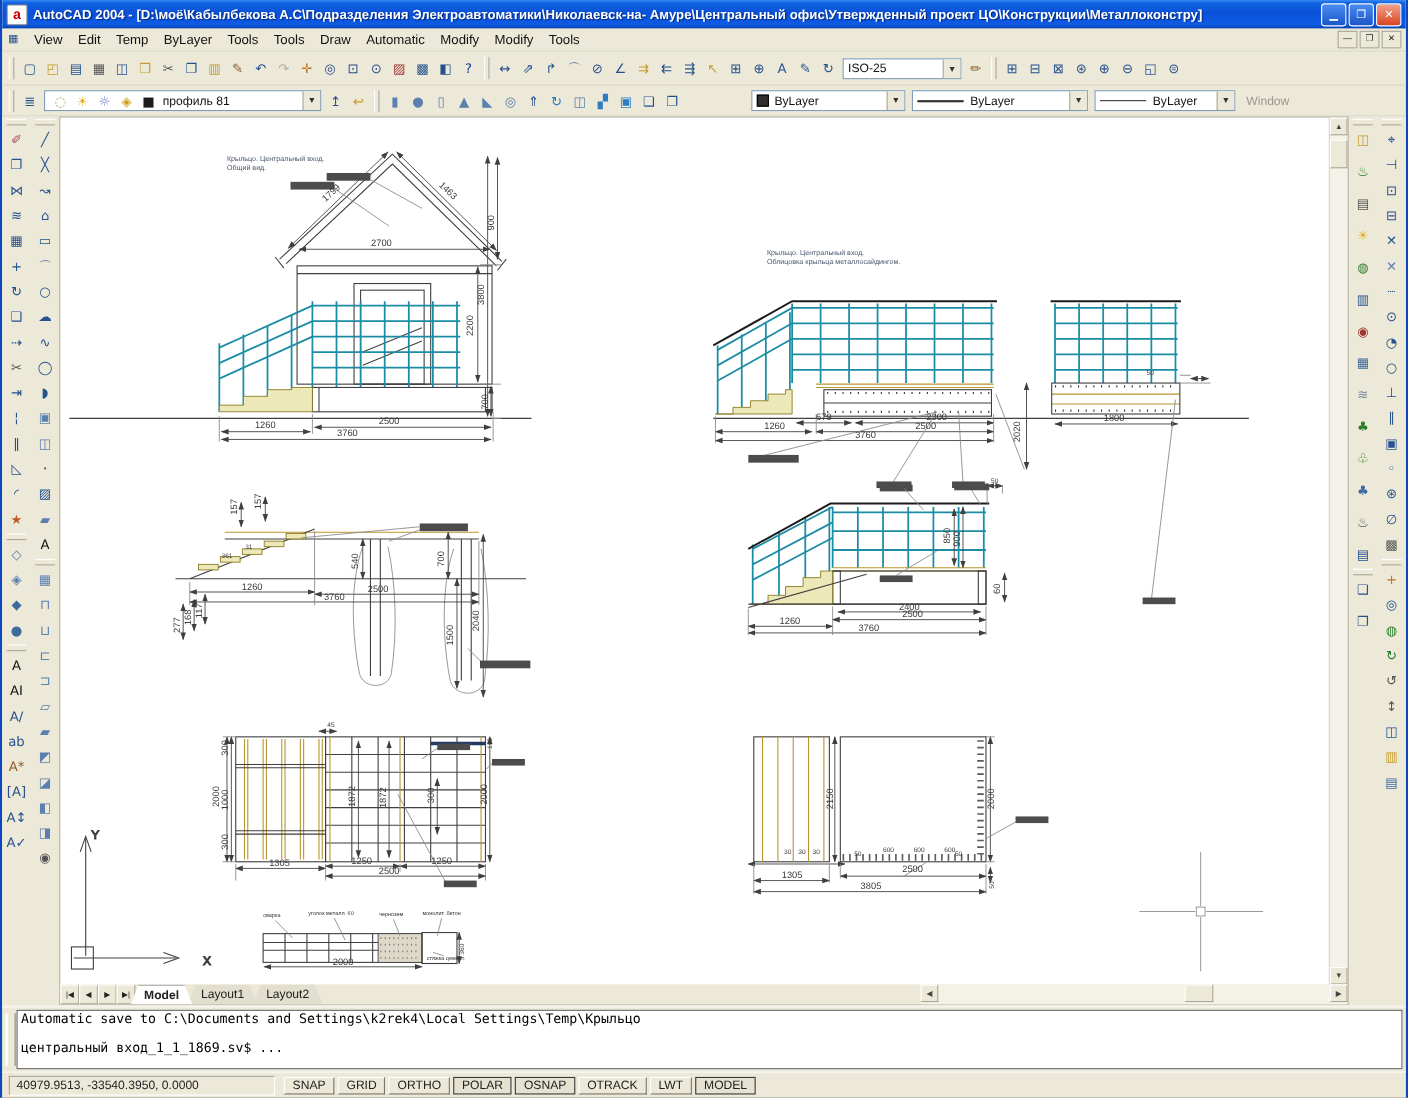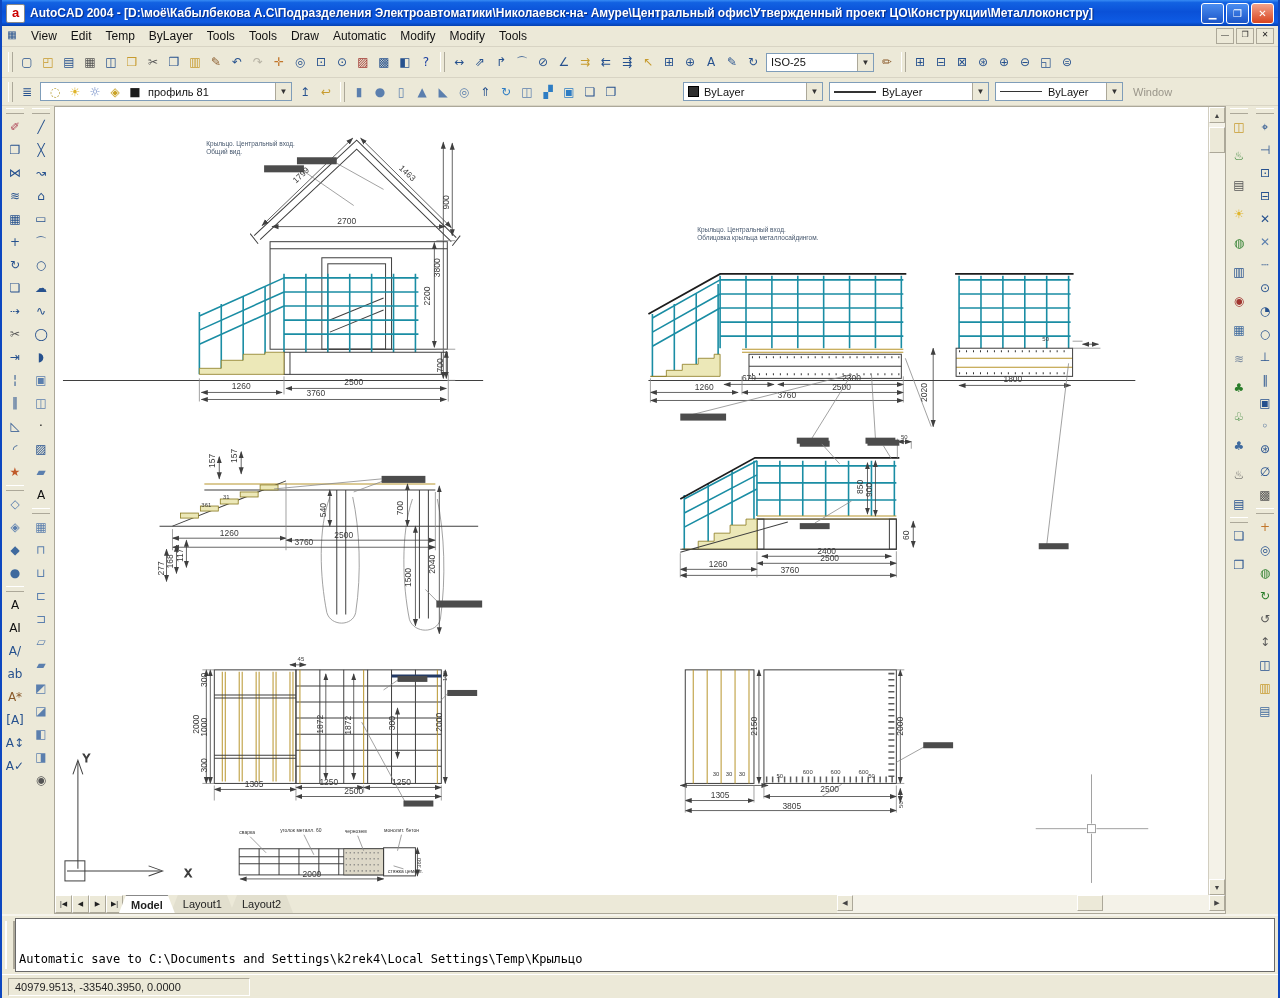--- a/index.html
+++ b/index.html
@@ -67,21 +67,21 @@
   .tab.active{background:#fff;font-weight:bold;z-index:2;border-top:1px solid #888;}
   .filler{flex:1;}
   .hscroll{width:388px;display:flex;align-items:stretch;background:#f4f2e8;}
   .trackh{flex:1;position:relative;}
   .thumbh{position:absolute;top:0;left:63%;width:26px;height:16px;background:#ece9d8;border:1px solid;border-color:#fff #aca899 #aca899 #fff;box-sizing:border-box;}
   
   .cmdwin{height:60px;background:#ece9d8;position:relative;padding:2px 3px 2px 13px;box-sizing:border-box;border-top:2px solid #f6f4ec;}
   .cmdgrip{position:absolute;left:3px;top:5px;bottom:5px;width:6px;border-left:2px solid #fff;border-right:2px solid #aca899;}
   .cmdinner{height:100%;background:#fff;border:1px solid #696969;display:flex;flex-direction:column;
     font-family:"DejaVu Sans Mono",monospace;font-size:12px;color:#000;box-sizing:border-box;}
-  .cmdhist{flex:1;padding:1px 3px;line-height:13px;white-space:pre;overflow:hidden;margin-top:33px;}
+  .cmdhist{flex:1;padding:1px 3px;line-height:13px;white-space:pre;overflow:hidden;}
   .cmdprompt{border-top:1px solid #808080;height:16px;padding:1px 3px;line-height:14px;}
   
   .statusbar{height:24px;display:flex;align-items:center;background:#ece9d8;padding:0 6px;gap:4px;border-top:1px solid #fff;}
   .coords{width:228px;font-size:11px;color:#222;border:1px solid;border-color:#aca899 #fff #fff #aca899;
     padding:2px 6px;background:#ece9d8;}
   .stbtns{display:flex;gap:3px;margin-left:4px;}
   .stb{font-size:11px;color:#222;padding:1px 7px;border:1px solid;border-color:#fff #7a7668 #7a7668 #fff;background:#ece9d8;}
   .stb.on{border:1px solid #3a3a3a;background:#e6e2d2;}
   
   .k{stroke:#3f3f3f;fill:none;stroke-width:1;}
@@ -697,15 +697,25 @@
   <div class="cmdwin">
     <span class="cmdgrip"></span>
     <div class="cmdinner">
       <div class="cmdhist"><span>Automatic save to C:\Documents and Settings\k2rek4\Local Settings\Temp\Крыльцо</span><br>
 <span>центральный вход_1_1_1869.sv$ ...</span></div>
     </div>
   </div>
 
   <div class="statusbar">
     <span class="coords">40979.9513, -33540.3950, 0.0000</span>
+    <span class="stbtns">
+        <span class="stb">SNAP</span>
+        <span class="stb">GRID</span>
+        <span class="stb">ORTHO</span>
+        <span class="stb on">POLAR</span>
+        <span class="stb on">OSNAP</span>
+        <span class="stb">OTRACK</span>
+        <span class="stb">LWT</span>
+        <span class="stb on">MODEL</span>
+      </span>
   </div>
 
 </div>
 
 </body></html>

